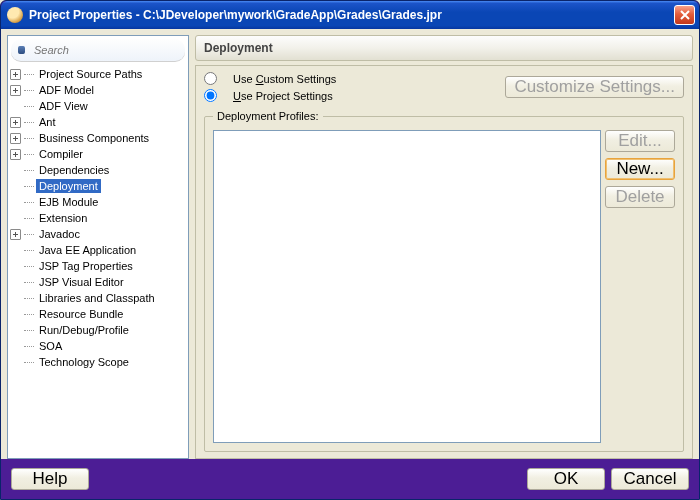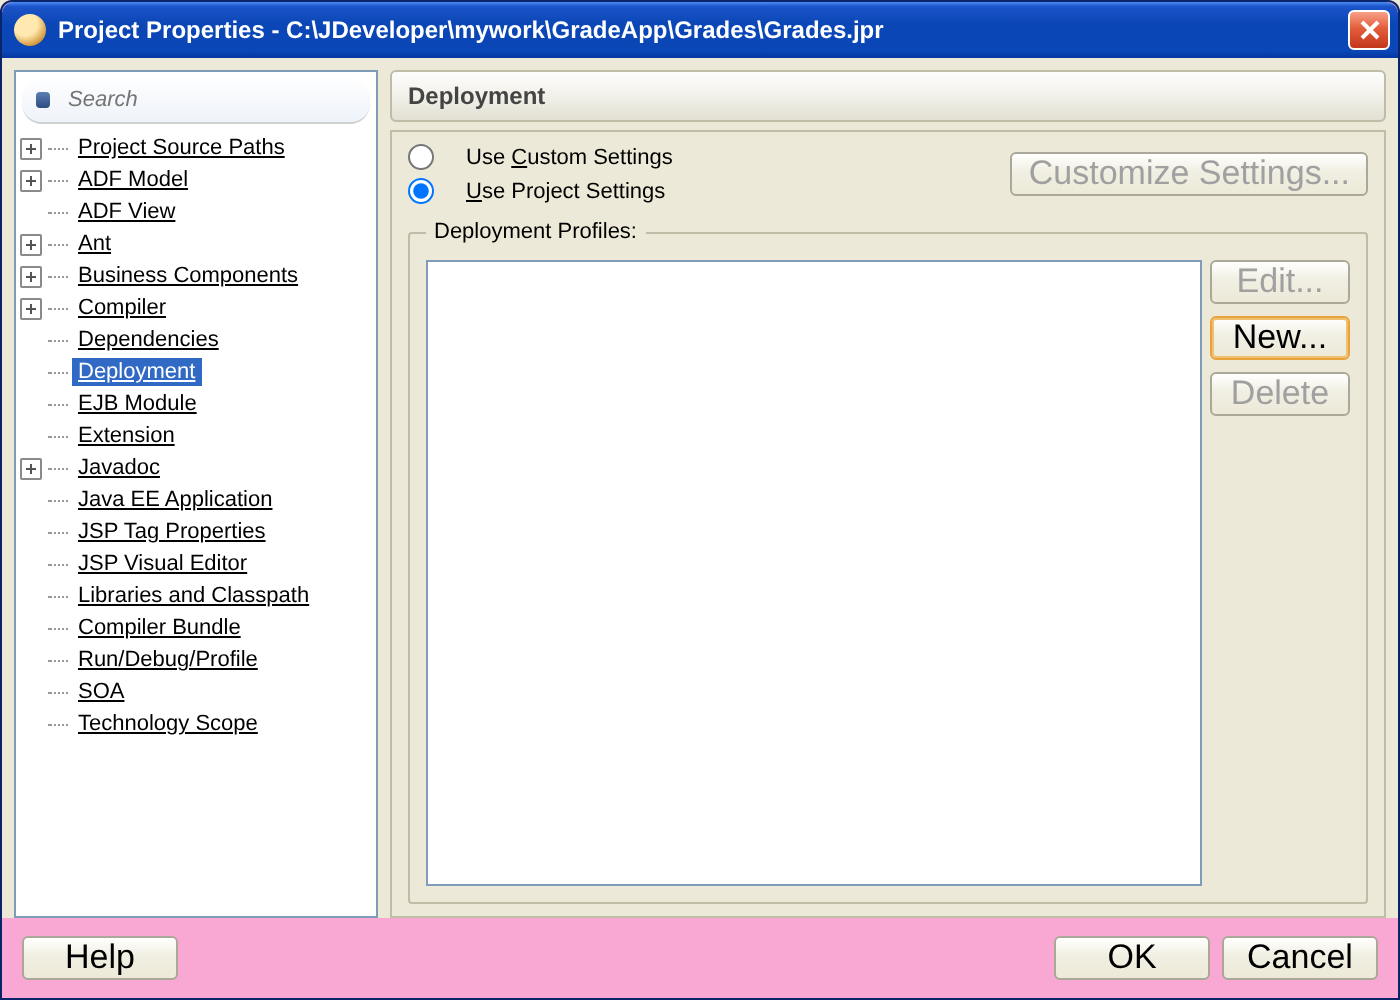--- a/index.html
+++ b/index.html
@@ -7,21 +7,21 @@
     margin: 0;
     font-family: Tahoma, Arial, sans-serif;
     font-size: 11px;
     background: #ece9d8;
     overflow: hidden;
   }
   .window {
     width: 700px;
     height: 500px;
     border: 1px solid #0a246a;
-    background: #f9a8d4;
+    background: #4c1d95;
     display: flex;
     flex-direction: column;
     border-radius: 6px 6px 0 0;
     overflow: hidden;
   }
   .titlebar {
     height: 28px;
     background: linear-gradient(to bottom, #4a8bf5 0%, #1c54c9 8%, #0a46b5 40%, #0a46b5 88%, #0636a0 100%);
     display: flex;
     align-items: center;
@@ -114,21 +114,21 @@
     content: ""; position: absolute; top: 2px; bottom: 2px; left: 4px; width: 1px; background: #555;
   }
   .toggle.spacer { border: none; background: transparent; }
   .toggle.spacer::before, .toggle.spacer::after { display: none; }
   .dots {
     width: 10px;
     border-bottom: 1px dotted #999;
     margin-right: 2px;
     flex-shrink: 0;
   }
-  .nlabel { padding: 1px 3px; text-decoration: underline; }
+  .nlabel { padding: 1px 3px; }
   .node.selected .nlabel {
     background: #316ac5;
     color: #fff;
   }
 
   .rightpane {
     flex: 1;
     display: flex;
     flex-direction: column;
     min-height: 0;
@@ -315,21 +315,21 @@
             <span class="nlabel">JSP Visual Editor</span>
           </div>
           <div class="node">
             <div class="toggle spacer"></div>
             <div class="dots"></div>
             <span class="nlabel">Libraries and Classpath</span>
           </div>
           <div class="node">
             <div class="toggle spacer"></div>
             <div class="dots"></div>
-            <span class="nlabel">Compiler Bundle</span>
+            <span class="nlabel">Resource Bundle</span>
           </div>
           <div class="node">
             <div class="toggle spacer"></div>
             <div class="dots"></div>
             <span class="nlabel">Run/Debug/Profile</span>
           </div>
           <div class="node">
             <div class="toggle spacer"></div>
             <div class="dots"></div>
             <span class="nlabel">SOA</span>

